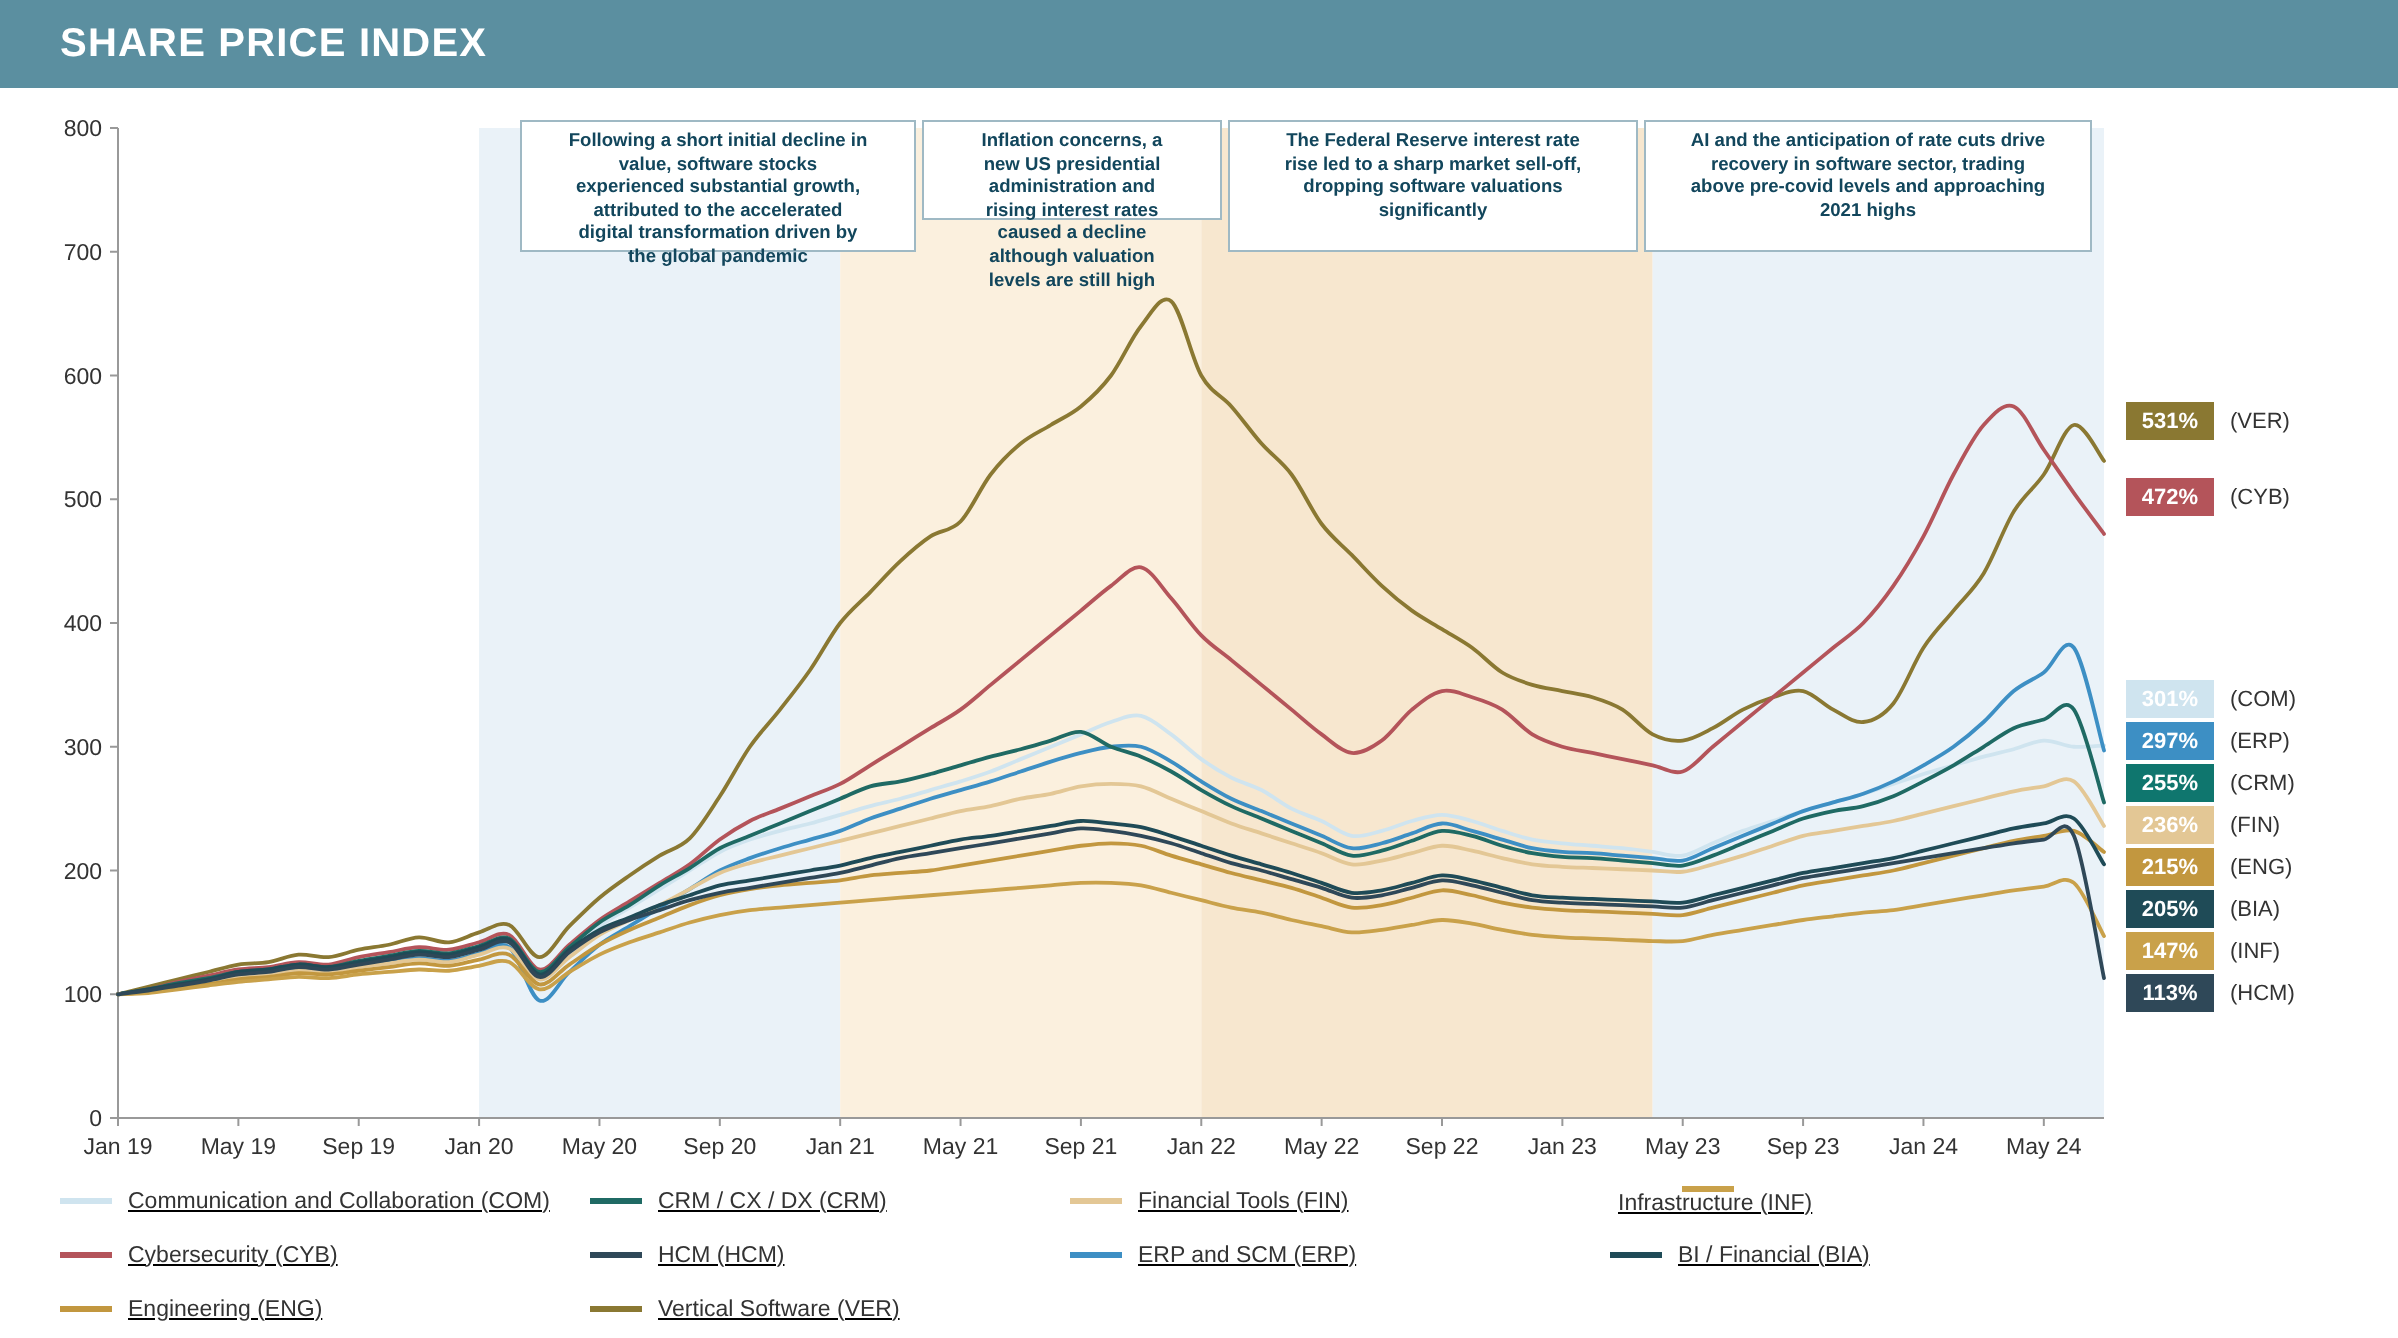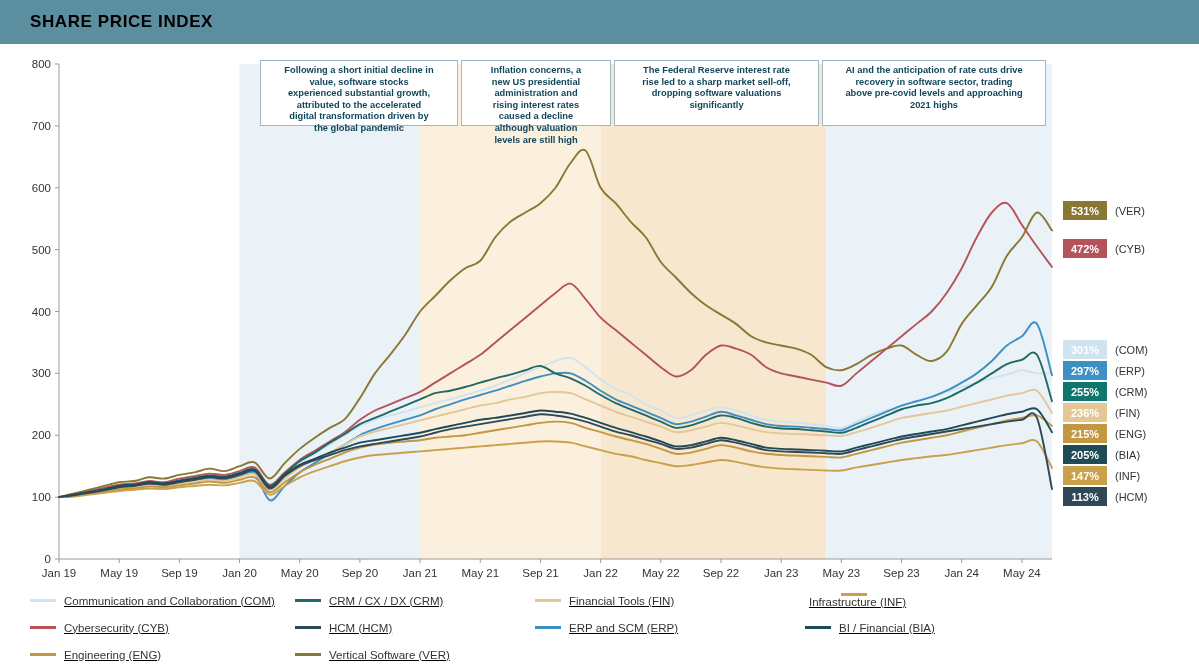--- a/index.html
+++ b/index.html
@@ -9,21 +9,21 @@
     font-family:"Liberation Sans", sans-serif;
     overflow:hidden;
     position:relative;
   }
   #header{
     position:absolute;left:0;top:0;width:1199px;height:44px;
     background:#5b8fa0;
     display:flex;align-items:center;
   }
   #header-title{
-    color:#000000;font-size:17px;font-weight:bold;letter-spacing:.6px;
+    color:#ffffff;font-size:20px;font-weight:bold;letter-spacing:.6px;
     margin-left:30px;
   }
   #chart-area{
     position:absolute;left:0;top:44px;width:1199px;height:625px;
     background:#ffffff;
   }
   svg.plot{position:absolute;left:0;top:0;}
   .ytick{font-size:11.5px;fill:#333333;font-family:"Liberation Sans", sans-serif;text-anchor:end;}
   .xtick{font-size:11.5px;fill:#333333;font-family:"Liberation Sans", sans-serif;text-anchor:middle;}
   .annot{
@@ -131,21 +131,21 @@
       <path d="M 59.00 453.13 C 61.51 452.82, 69.03 452.09, 74.05 451.27 C 79.06 450.44, 84.08 449.10, 89.09 448.18 C 94.11 447.25, 99.12 446.52, 104.14 445.70 C 109.15 444.88, 114.17 443.84, 119.18 443.23 C 124.20 442.61, 129.21 442.50, 134.23 441.99 C 139.24 441.47, 144.26 440.34, 149.27 440.13 C 154.29 439.93, 159.30 441.06, 164.32 440.75 C 169.33 440.44, 174.35 439.00, 179.36 438.27 C 184.38 437.55, 189.39 437.04, 194.41 436.42 C 199.42 435.80, 204.44 434.67, 209.45 434.56 C 214.47 434.46, 219.48 436.21, 224.50 435.80 C 229.52 435.39, 234.53 433.32, 239.55 432.09 C 244.56 430.85, 249.58 426.42, 254.59 428.38 C 259.61 430.33, 264.62 443.33, 269.64 443.84 C 274.65 444.36, 279.67 435.59, 284.68 431.47 C 289.70 427.34, 294.71 422.70, 299.73 419.09 C 304.74 415.48, 309.76 412.91, 314.77 409.81 C 319.79 406.72, 324.80 403.63, 329.82 400.53 C 334.83 397.44, 339.85 394.34, 344.86 391.25 C 349.88 388.16, 354.89 384.55, 359.91 381.97 C 364.92 379.39, 369.94 377.53, 374.95 375.78 C 379.97 374.03, 384.98 372.79, 390.00 371.45 C 395.02 370.11, 400.03 369.08, 405.05 367.74 C 410.06 366.40, 415.08 364.85, 420.09 363.41 C 425.11 361.96, 430.12 360.42, 435.14 359.07 C 440.15 357.73, 445.17 356.70, 450.18 355.36 C 455.20 354.02, 460.21 352.48, 465.23 351.03 C 470.24 349.59, 475.26 348.25, 480.27 346.70 C 485.29 345.15, 490.30 343.61, 495.32 341.75 C 500.33 339.89, 505.35 337.63, 510.36 335.56 C 515.38 333.50, 520.39 331.44, 525.41 329.38 C 530.42 327.31, 535.44 325.25, 540.45 323.19 C 545.47 321.13, 550.48 318.55, 555.50 317.00 C 560.52 315.45, 565.53 312.88, 570.55 313.91 C 575.56 314.94, 580.58 319.58, 585.59 323.19 C 590.61 326.80, 595.62 331.95, 600.64 335.56 C 605.65 339.17, 610.67 342.27, 615.68 344.84 C 620.70 347.42, 625.71 348.45, 630.73 351.03 C 635.74 353.61, 640.76 357.73, 645.77 360.31 C 650.79 362.89, 655.80 364.23, 660.82 366.50 C 665.83 368.77, 670.85 373.10, 675.86 373.93 C 680.88 374.75, 685.89 372.69, 690.91 371.45 C 695.92 370.21, 700.94 367.84, 705.95 366.50 C 710.97 365.16, 715.98 363.41, 721.00 363.41 C 726.02 363.41, 731.03 365.16, 736.05 366.50 C 741.06 367.84, 746.08 369.90, 751.09 371.45 C 756.11 373.00, 761.12 374.75, 766.14 375.78 C 771.15 376.81, 776.17 377.12, 781.18 377.64 C 786.20 378.15, 791.21 378.46, 796.23 378.88 C 801.24 379.29, 806.26 379.60, 811.27 380.11 C 816.29 380.63, 821.30 381.35, 826.32 381.97 C 831.33 382.59, 836.35 384.55, 841.36 383.82 C 846.38 383.10, 851.39 379.70, 856.41 377.64 C 861.42 375.57, 866.44 373.31, 871.45 371.45 C 876.47 369.59, 881.48 368.15, 886.50 366.50 C 891.52 364.85, 896.53 363.10, 901.55 361.55 C 906.56 360.00, 911.58 358.66, 916.59 357.22 C 921.61 355.77, 926.62 354.43, 931.64 352.89 C 936.65 351.34, 941.67 349.59, 946.68 347.94 C 951.70 346.29, 956.71 344.53, 961.73 342.99 C 966.74 341.44, 971.76 340.10, 976.77 338.66 C 981.79 337.21, 986.80 335.67, 991.82 334.33 C 996.83 332.98, 1001.85 331.95, 1006.86 330.61 C 1011.88 329.27, 1016.89 326.49, 1021.91 326.28 C 1026.92 326.07, 1031.94 328.96, 1036.95 329.38 C 1041.97 329.79, 1049.49 328.86, 1052.00 328.76" fill="none" stroke="#cfe4ef" stroke-width="1.9" stroke-linejoin="round" stroke-linecap="round"></path>
       <path d="M 59.00 453.13 C 61.51 452.82, 69.03 451.99, 74.05 451.27 C 79.06 450.55, 84.08 449.62, 89.09 448.79 C 94.11 447.97, 99.12 447.14, 104.14 446.32 C 109.15 445.49, 114.17 444.46, 119.18 443.84 C 124.20 443.23, 129.21 443.12, 134.23 442.61 C 139.24 442.09, 144.26 440.96, 149.27 440.75 C 154.29 440.54, 159.30 441.68, 164.32 441.37 C 169.33 441.06, 174.35 439.62, 179.36 438.89 C 184.38 438.17, 189.39 437.66, 194.41 437.04 C 199.42 436.42, 204.44 435.28, 209.45 435.18 C 214.47 435.08, 219.48 436.83, 224.50 436.42 C 229.52 436.01, 234.53 433.84, 239.55 432.71 C 244.56 431.57, 249.58 425.69, 254.59 429.61 C 259.61 433.53, 264.62 454.16, 269.64 456.22 C 274.65 458.28, 279.67 446.63, 284.68 441.99 C 289.70 437.35, 294.71 432.19, 299.73 428.38 C 304.74 424.56, 309.76 422.19, 314.77 419.09 C 319.79 416.00, 324.80 412.91, 329.82 409.81 C 334.83 406.72, 339.85 403.63, 344.86 400.53 C 349.88 397.44, 354.89 393.83, 359.91 391.25 C 364.92 388.67, 369.94 386.92, 374.95 385.06 C 379.97 383.21, 384.98 381.66, 390.00 380.11 C 395.02 378.57, 400.03 377.22, 405.05 375.78 C 410.06 374.34, 415.08 373.20, 420.09 371.45 C 425.11 369.70, 430.12 367.12, 435.14 365.26 C 440.15 363.41, 445.17 361.96, 450.18 360.31 C 455.20 358.66, 460.21 356.91, 465.23 355.36 C 470.24 353.82, 475.26 352.48, 480.27 351.03 C 485.29 349.59, 490.30 348.25, 495.32 346.70 C 500.33 345.15, 505.35 343.40, 510.36 341.75 C 515.38 340.10, 520.39 338.35, 525.41 336.80 C 530.42 335.25, 535.44 333.71, 540.45 332.47 C 545.47 331.23, 550.48 329.89, 555.50 329.38 C 560.52 328.86, 565.53 328.14, 570.55 329.38 C 575.56 330.61, 580.58 333.91, 585.59 336.80 C 590.61 339.69, 595.62 343.61, 600.64 346.70 C 605.65 349.79, 610.67 352.89, 615.68 355.36 C 620.70 357.84, 625.71 359.49, 630.73 361.55 C 635.74 363.61, 640.76 365.68, 645.77 367.74 C 650.79 369.80, 655.80 371.86, 660.82 373.93 C 665.83 375.99, 670.85 379.49, 675.86 380.11 C 680.88 380.73, 685.89 378.88, 690.91 377.64 C 695.92 376.40, 700.94 374.34, 705.95 372.69 C 710.97 371.04, 715.98 367.94, 721.00 367.74 C 726.02 367.53, 731.03 370.11, 736.05 371.45 C 741.06 372.79, 746.08 374.34, 751.09 375.78 C 756.11 377.22, 761.12 379.08, 766.14 380.11 C 771.15 381.14, 776.17 381.56, 781.18 381.97 C 786.20 382.38, 791.21 382.28, 796.23 382.59 C 801.24 382.90, 806.26 383.41, 811.27 383.82 C 816.29 384.24, 821.30 384.65, 826.32 385.06 C 831.33 385.48, 836.35 387.12, 841.36 386.30 C 846.38 385.47, 851.39 382.17, 856.41 380.11 C 861.42 378.05, 866.44 375.99, 871.45 373.93 C 876.47 371.86, 881.48 369.80, 886.50 367.74 C 891.52 365.68, 896.53 363.30, 901.55 361.55 C 906.56 359.80, 911.58 358.66, 916.59 357.22 C 921.61 355.77, 926.62 354.64, 931.64 352.89 C 936.65 351.13, 941.67 349.07, 946.68 346.70 C 951.70 344.33, 956.71 341.54, 961.73 338.66 C 966.74 335.77, 971.76 332.98, 976.77 329.38 C 981.79 325.77, 986.80 321.64, 991.82 317.00 C 996.83 312.36, 1001.85 305.66, 1006.86 301.53 C 1011.88 297.41, 1016.89 295.86, 1021.91 292.25 C 1026.92 288.64, 1031.94 273.38, 1036.95 279.88 C 1041.97 286.37, 1049.49 322.67, 1052.00 331.23" fill="none" stroke="#3d8fc4" stroke-width="1.9" stroke-linejoin="round" stroke-linecap="round"></path>
       <path d="M 59.00 453.13 C 61.51 452.71, 69.03 451.58, 74.05 450.65 C 79.06 449.72, 84.08 448.48, 89.09 447.56 C 94.11 446.63, 99.12 446.01, 104.14 445.08 C 109.15 444.15, 114.17 442.71, 119.18 441.99 C 124.20 441.27, 129.21 441.37, 134.23 440.75 C 139.24 440.13, 144.26 438.48, 149.27 438.27 C 154.29 438.07, 159.30 439.82, 164.32 439.51 C 169.33 439.20, 174.35 437.35, 179.36 436.42 C 184.38 435.49, 189.39 434.77, 194.41 433.94 C 199.42 433.12, 204.44 431.68, 209.45 431.47 C 214.47 431.26, 219.48 433.12, 224.50 432.71 C 229.52 432.29, 234.53 430.23, 239.55 428.99 C 244.56 427.76, 249.58 423.12, 254.59 425.28 C 259.61 427.45, 264.62 441.27, 269.64 441.99 C 274.65 442.71, 279.67 433.74, 284.68 429.61 C 289.70 425.49, 294.71 420.74, 299.73 417.24 C 304.74 413.73, 309.76 411.67, 314.77 408.57 C 319.79 405.48, 324.80 401.77, 329.82 398.68 C 334.83 395.58, 339.85 393.11, 344.86 390.01 C 349.88 386.92, 354.89 382.79, 359.91 380.11 C 364.92 377.43, 369.94 375.99, 374.95 373.93 C 379.97 371.86, 384.98 369.80, 390.00 367.74 C 395.02 365.68, 400.03 363.61, 405.05 361.55 C 410.06 359.49, 415.08 357.42, 420.09 355.36 C 425.11 353.30, 430.12 350.62, 435.14 349.17 C 440.15 347.73, 445.17 347.73, 450.18 346.70 C 455.20 345.67, 460.21 344.33, 465.23 342.99 C 470.24 341.65, 475.26 340.10, 480.27 338.66 C 485.29 337.21, 490.30 335.67, 495.32 334.33 C 500.33 332.98, 505.35 331.95, 510.36 330.61 C 515.38 329.27, 520.39 327.73, 525.41 326.28 C 530.42 324.84, 535.44 321.43, 540.45 321.95 C 545.47 322.47, 550.48 327.31, 555.50 329.38 C 560.52 331.44, 565.53 332.26, 570.55 334.33 C 575.56 336.39, 580.58 338.97, 585.59 341.75 C 590.61 344.53, 595.62 348.14, 600.64 351.03 C 605.65 353.92, 610.67 356.70, 615.68 359.07 C 620.70 361.45, 625.71 363.20, 630.73 365.26 C 635.74 367.33, 640.76 369.39, 645.77 371.45 C 650.79 373.51, 655.80 375.57, 660.82 377.64 C 665.83 379.70, 670.85 383.21, 675.86 383.82 C 680.88 384.44, 685.89 382.59, 690.91 381.35 C 695.92 380.11, 700.94 378.05, 705.95 376.40 C 710.97 374.75, 715.98 371.86, 721.00 371.45 C 726.02 371.04, 731.03 372.69, 736.05 373.93 C 741.06 375.16, 746.08 377.43, 751.09 378.88 C 756.11 380.32, 761.12 381.66, 766.14 382.59 C 771.15 383.52, 776.17 384.03, 781.18 384.44 C 786.20 384.86, 791.21 384.75, 796.23 385.06 C 801.24 385.37, 806.26 385.89, 811.27 386.30 C 816.29 386.71, 821.30 387.13, 826.32 387.54 C 831.33 387.95, 836.35 389.39, 841.36 388.77 C 846.38 388.16, 851.39 385.68, 856.41 383.82 C 861.42 381.97, 866.44 379.70, 871.45 377.64 C 876.47 375.57, 881.48 373.51, 886.50 371.45 C 891.52 369.39, 896.53 366.91, 901.55 365.26 C 906.56 363.61, 911.58 362.58, 916.59 361.55 C 921.61 360.52, 926.62 360.31, 931.64 359.07 C 936.65 357.84, 941.67 356.19, 946.68 354.13 C 951.70 352.06, 956.71 349.28, 961.73 346.70 C 966.74 344.12, 971.76 341.54, 976.77 338.66 C 981.79 335.77, 986.80 332.47, 991.82 329.38 C 996.83 326.28, 1001.85 322.36, 1006.86 320.09 C 1011.88 317.82, 1016.89 317.31, 1021.91 315.76 C 1026.92 314.22, 1031.94 303.90, 1036.95 310.81 C 1041.97 317.72, 1049.49 349.48, 1052.00 357.22" fill="none" stroke="#1f6a64" stroke-width="1.9" stroke-linejoin="round" stroke-linecap="round"></path>
       <path d="M 59.00 453.13 C 61.51 452.92, 69.03 452.51, 74.05 451.89 C 79.06 451.27, 84.08 450.24, 89.09 449.41 C 94.11 448.59, 99.12 447.76, 104.14 446.94 C 109.15 446.11, 114.17 445.08, 119.18 444.46 C 124.20 443.84, 129.21 443.74, 134.23 443.23 C 139.24 442.71, 144.26 441.57, 149.27 441.37 C 154.29 441.16, 159.30 442.30, 164.32 441.99 C 169.33 441.68, 174.35 440.23, 179.36 439.51 C 184.38 438.79, 189.39 438.27, 194.41 437.66 C 199.42 437.04, 204.44 435.90, 209.45 435.80 C 214.47 435.70, 219.48 437.45, 224.50 437.04 C 229.52 436.63, 234.53 434.46, 239.55 433.32 C 244.56 432.19, 249.58 428.17, 254.59 430.23 C 259.61 432.29, 264.62 444.98, 269.64 445.70 C 274.65 446.42, 279.67 438.27, 284.68 434.56 C 289.70 430.85, 294.71 426.52, 299.73 423.43 C 304.74 420.33, 309.76 418.48, 314.77 416.00 C 319.79 413.52, 324.80 411.15, 329.82 408.57 C 334.83 406.00, 339.85 403.21, 344.86 400.53 C 349.88 397.85, 354.89 394.65, 359.91 392.49 C 364.92 390.32, 369.94 388.98, 374.95 387.54 C 379.97 386.09, 384.98 385.06, 390.00 383.82 C 395.02 382.59, 400.03 381.35, 405.05 380.11 C 410.06 378.87, 415.08 377.64, 420.09 376.40 C 425.11 375.16, 430.12 373.93, 435.14 372.69 C 440.15 371.45, 445.17 370.21, 450.18 368.98 C 455.20 367.74, 460.21 366.50, 465.23 365.26 C 470.24 364.03, 475.26 362.58, 480.27 361.55 C 485.29 360.52, 490.30 360.11, 495.32 359.07 C 500.33 358.04, 505.35 356.39, 510.36 355.36 C 515.38 354.33, 520.39 353.92, 525.41 352.89 C 530.42 351.86, 535.44 350.00, 540.45 349.17 C 545.47 348.35, 550.48 347.94, 555.50 347.94 C 560.52 347.94, 565.53 347.94, 570.55 349.17 C 575.56 350.41, 580.58 353.30, 585.59 355.36 C 590.61 357.42, 595.62 359.49, 600.64 361.55 C 605.65 363.61, 610.67 365.88, 615.68 367.74 C 620.70 369.59, 625.71 371.04, 630.73 372.69 C 635.74 374.34, 640.76 375.99, 645.77 377.64 C 650.79 379.29, 655.80 380.83, 660.82 382.59 C 665.83 384.34, 670.85 387.54, 675.86 388.16 C 680.88 388.77, 685.89 387.23, 690.91 386.30 C 695.92 385.37, 700.94 383.82, 705.95 382.59 C 710.97 381.35, 715.98 379.08, 721.00 378.88 C 726.02 378.67, 731.03 380.32, 736.05 381.35 C 741.06 382.38, 746.08 383.93, 751.09 385.06 C 756.11 386.20, 761.12 387.43, 766.14 388.16 C 771.15 388.88, 776.17 389.08, 781.18 389.39 C 786.20 389.70, 791.21 389.81, 796.23 390.01 C 801.24 390.22, 806.26 390.43, 811.27 390.63 C 816.29 390.84, 821.30 391.04, 826.32 391.25 C 831.33 391.46, 836.35 392.38, 841.36 391.87 C 846.38 391.35, 851.39 389.50, 856.41 388.16 C 861.42 386.82, 866.44 385.37, 871.45 383.82 C 876.47 382.28, 881.48 380.52, 886.50 378.88 C 891.52 377.23, 896.53 375.16, 901.55 373.93 C 906.56 372.69, 911.58 372.28, 916.59 371.45 C 921.61 370.63, 926.62 369.80, 931.64 368.98 C 936.65 368.15, 941.67 367.53, 946.68 366.50 C 951.70 365.47, 956.71 364.03, 961.73 362.79 C 966.74 361.55, 971.76 360.31, 976.77 359.07 C 981.79 357.84, 986.80 356.60, 991.82 355.36 C 996.83 354.12, 1001.85 352.68, 1006.86 351.65 C 1011.88 350.62, 1016.89 350.00, 1021.91 349.17 C 1026.92 348.35, 1031.94 343.40, 1036.95 346.70 C 1041.97 350.00, 1049.49 365.26, 1052.00 368.98" fill="none" stroke="#e3c795" stroke-width="1.9" stroke-linejoin="round" stroke-linecap="round"></path>
       <path d="M 59.00 453.13 C 61.51 452.92, 69.03 452.40, 74.05 451.89 C 79.06 451.37, 84.08 450.65, 89.09 450.03 C 94.11 449.41, 99.12 448.90, 104.14 448.18 C 109.15 447.45, 114.17 446.32, 119.18 445.70 C 124.20 445.08, 129.21 444.98, 134.23 444.46 C 139.24 443.95, 144.26 442.81, 149.27 442.61 C 154.29 442.40, 159.30 443.43, 164.32 443.23 C 169.33 443.02, 174.35 441.99, 179.36 441.37 C 184.38 440.75, 189.39 440.13, 194.41 439.51 C 199.42 438.89, 204.44 437.76, 209.45 437.66 C 214.47 437.55, 219.48 439.20, 224.50 438.89 C 229.52 438.58, 234.53 436.73, 239.55 435.80 C 244.56 434.87, 249.58 431.26, 254.59 433.32 C 259.61 435.39, 264.62 447.35, 269.64 448.18 C 274.65 449.00, 279.67 441.57, 284.68 438.27 C 289.70 434.97, 294.71 431.26, 299.73 428.38 C 304.74 425.49, 309.76 423.22, 314.77 420.95 C 319.79 418.68, 324.80 416.82, 329.82 414.76 C 334.83 412.70, 339.85 410.43, 344.86 408.57 C 349.88 406.72, 354.89 404.97, 359.91 403.63 C 364.92 402.28, 369.94 401.36, 374.95 400.53 C 379.97 399.71, 384.98 399.19, 390.00 398.68 C 395.02 398.16, 400.03 397.85, 405.05 397.44 C 410.06 397.02, 415.08 396.82, 420.09 396.20 C 425.11 395.58, 430.12 394.34, 435.14 393.73 C 440.15 393.11, 445.17 392.90, 450.18 392.49 C 455.20 392.07, 460.21 391.87, 465.23 391.25 C 470.24 390.63, 475.26 389.60, 480.27 388.77 C 485.29 387.95, 490.30 387.12, 495.32 386.30 C 500.33 385.47, 505.35 384.65, 510.36 383.82 C 515.38 383.00, 520.39 382.18, 525.41 381.35 C 530.42 380.53, 535.44 379.49, 540.45 378.88 C 545.47 378.26, 550.48 377.64, 555.50 377.64 C 560.52 377.64, 565.53 377.84, 570.55 378.88 C 575.56 379.91, 580.58 382.28, 585.59 383.82 C 590.61 385.37, 595.62 386.71, 600.64 388.16 C 605.65 389.60, 610.67 391.15, 615.68 392.49 C 620.70 393.83, 625.71 394.96, 630.73 396.20 C 635.74 397.44, 640.76 398.47, 645.77 399.91 C 650.79 401.36, 655.80 403.21, 660.82 404.86 C 665.83 406.51, 670.85 409.19, 675.86 409.81 C 680.88 410.43, 685.89 409.40, 690.91 408.57 C 695.92 407.75, 700.94 406.10, 705.95 404.86 C 710.97 403.63, 715.98 401.36, 721.00 401.15 C 726.02 400.94, 731.03 402.59, 736.05 403.63 C 741.06 404.66, 746.08 406.31, 751.09 407.34 C 756.11 408.37, 761.12 409.19, 766.14 409.81 C 771.15 410.43, 776.17 410.74, 781.18 411.05 C 786.20 411.36, 791.21 411.46, 796.23 411.67 C 801.24 411.88, 806.26 412.08, 811.27 412.29 C 816.29 412.49, 821.30 412.70, 826.32 412.91 C 831.33 413.11, 836.35 414.04, 841.36 413.52 C 846.38 413.01, 851.39 411.05, 856.41 409.81 C 861.42 408.57, 866.44 407.34, 871.45 406.10 C 876.47 404.86, 881.48 403.63, 886.50 402.39 C 891.52 401.15, 896.53 399.71, 901.55 398.68 C 906.56 397.64, 911.58 397.02, 916.59 396.20 C 921.61 395.38, 926.62 394.55, 931.64 393.73 C 936.65 392.90, 941.67 392.28, 946.68 391.25 C 951.70 390.22, 956.71 388.78, 961.73 387.54 C 966.74 386.30, 971.76 385.06, 976.77 383.82 C 981.79 382.59, 986.80 381.35, 991.82 380.11 C 996.83 378.87, 1001.85 377.43, 1006.86 376.40 C 1011.88 375.37, 1016.89 374.75, 1021.91 373.93 C 1026.92 373.10, 1031.94 370.11, 1036.95 371.45 C 1041.97 372.79, 1049.49 380.22, 1052.00 381.97" fill="none" stroke="#c2973f" stroke-width="1.9" stroke-linejoin="round" stroke-linecap="round"></path>
       <path d="M 59.00 453.13 C 61.51 452.71, 69.03 451.47, 74.05 450.65 C 79.06 449.82, 84.08 449.00, 89.09 448.18 C 94.11 447.35, 99.12 446.73, 104.14 445.70 C 109.15 444.67, 114.17 442.81, 119.18 441.99 C 124.20 441.16, 129.21 441.37, 134.23 440.75 C 139.24 440.13, 144.26 438.48, 149.27 438.27 C 154.29 438.07, 159.30 439.72, 164.32 439.51 C 169.33 439.31, 174.35 437.86, 179.36 437.04 C 184.38 436.21, 189.39 435.39, 194.41 434.56 C 199.42 433.74, 204.44 432.29, 209.45 432.09 C 214.47 431.88, 219.48 433.74, 224.50 433.32 C 229.52 432.91, 234.53 430.85, 239.55 429.61 C 244.56 428.38, 249.58 423.63, 254.59 425.90 C 259.61 428.17, 264.62 442.40, 269.64 443.23 C 274.65 444.05, 279.67 434.56, 284.68 430.85 C 289.70 427.14, 294.71 423.63, 299.73 420.95 C 304.74 418.27, 309.76 416.82, 314.77 414.76 C 319.79 412.70, 324.80 410.43, 329.82 408.57 C 334.83 406.72, 339.85 405.27, 344.86 403.63 C 349.88 401.98, 354.89 399.91, 359.91 398.68 C 364.92 397.44, 369.94 397.02, 374.95 396.20 C 379.97 395.38, 384.98 394.55, 390.00 393.73 C 395.02 392.90, 400.03 392.07, 405.05 391.25 C 410.06 390.43, 415.08 389.81, 420.09 388.77 C 425.11 387.74, 430.12 386.20, 435.14 385.06 C 440.15 383.93, 445.17 383.00, 450.18 381.97 C 455.20 380.94, 460.21 379.91, 465.23 378.88 C 470.24 377.84, 475.26 376.61, 480.27 375.78 C 485.29 374.96, 490.30 374.65, 495.32 373.93 C 500.33 373.20, 505.35 372.28, 510.36 371.45 C 515.38 370.63, 520.39 369.80, 525.41 368.98 C 530.42 368.15, 535.44 366.71, 540.45 366.50 C 545.47 366.29, 550.48 367.22, 555.50 367.74 C 560.52 368.25, 565.53 368.56, 570.55 369.59 C 575.56 370.63, 580.58 372.38, 585.59 373.93 C 590.61 375.47, 595.62 377.23, 600.64 378.88 C 605.65 380.52, 610.67 382.28, 615.68 383.82 C 620.70 385.37, 625.71 386.71, 630.73 388.16 C 635.74 389.60, 640.76 390.94, 645.77 392.49 C 650.79 394.03, 655.80 395.79, 660.82 397.44 C 665.83 399.09, 670.85 401.77, 675.86 402.39 C 680.88 403.01, 685.89 401.97, 690.91 401.15 C 695.92 400.32, 700.94 398.68, 705.95 397.44 C 710.97 396.20, 715.98 393.93, 721.00 393.73 C 726.02 393.52, 731.03 395.17, 736.05 396.20 C 741.06 397.23, 746.08 398.68, 751.09 399.91 C 756.11 401.15, 761.12 402.80, 766.14 403.63 C 771.15 404.45, 776.17 404.55, 781.18 404.86 C 786.20 405.17, 791.21 405.27, 796.23 405.48 C 801.24 405.69, 806.26 405.89, 811.27 406.10 C 816.29 406.31, 821.30 406.51, 826.32 406.72 C 831.33 406.93, 836.35 407.85, 841.36 407.34 C 846.38 406.82, 851.39 404.86, 856.41 403.63 C 861.42 402.39, 866.44 401.15, 871.45 399.91 C 876.47 398.68, 881.48 397.44, 886.50 396.20 C 891.52 394.96, 896.53 393.52, 901.55 392.49 C 906.56 391.46, 911.58 390.84, 916.59 390.01 C 921.61 389.19, 926.62 388.36, 931.64 387.54 C 936.65 386.71, 941.67 386.09, 946.68 385.06 C 951.70 384.03, 956.71 382.59, 961.73 381.35 C 966.74 380.11, 971.76 378.88, 976.77 377.64 C 981.79 376.40, 986.80 375.16, 991.82 373.93 C 996.83 372.69, 1001.85 371.24, 1006.86 370.21 C 1011.88 369.18, 1016.89 368.56, 1021.91 367.74 C 1026.92 366.91, 1031.94 361.86, 1036.95 365.26 C 1041.97 368.67, 1049.49 384.34, 1052.00 388.16" fill="none" stroke="#1f4b57" stroke-width="1.9" stroke-linejoin="round" stroke-linecap="round"></path>
       <path d="M 59.00 453.13 C 61.51 453.02, 69.03 452.92, 74.05 452.51 C 79.06 452.09, 84.08 451.27, 89.09 450.65 C 94.11 450.03, 99.12 449.41, 104.14 448.79 C 109.15 448.18, 114.17 447.45, 119.18 446.94 C 124.20 446.42, 129.21 446.11, 134.23 445.70 C 139.24 445.29, 144.26 444.57, 149.27 444.46 C 154.29 444.36, 159.30 445.29, 164.32 445.08 C 169.33 444.88, 174.35 443.74, 179.36 443.23 C 184.38 442.71, 189.39 442.40, 194.41 441.99 C 199.42 441.57, 204.44 440.85, 209.45 440.75 C 214.47 440.65, 219.48 441.68, 224.50 441.37 C 229.52 441.06, 234.53 439.62, 239.55 438.89 C 244.56 438.17, 249.58 435.08, 254.59 437.04 C 259.61 439.00, 264.62 449.82, 269.64 450.65 C 274.65 451.47, 279.67 444.88, 284.68 441.99 C 289.70 439.10, 294.71 435.80, 299.73 433.32 C 304.74 430.85, 309.76 428.99, 314.77 427.14 C 319.79 425.28, 324.80 423.84, 329.82 422.19 C 334.83 420.54, 339.85 418.68, 344.86 417.24 C 349.88 415.79, 354.89 414.56, 359.91 413.52 C 364.92 412.49, 369.94 411.67, 374.95 411.05 C 379.97 410.43, 384.98 410.23, 390.00 409.81 C 395.02 409.40, 400.03 408.99, 405.05 408.57 C 410.06 408.16, 415.08 407.75, 420.09 407.34 C 425.11 406.92, 430.12 406.51, 435.14 406.10 C 440.15 405.69, 445.17 405.28, 450.18 404.86 C 455.20 404.45, 460.21 404.04, 465.23 403.63 C 470.24 403.21, 475.26 402.80, 480.27 402.39 C 485.29 401.97, 490.30 401.56, 495.32 401.15 C 500.33 400.74, 505.35 400.33, 510.36 399.91 C 515.38 399.50, 520.39 399.09, 525.41 398.68 C 530.42 398.26, 535.44 397.64, 540.45 397.44 C 545.47 397.23, 550.48 397.23, 555.50 397.44 C 560.52 397.64, 565.53 397.85, 570.55 398.68 C 575.56 399.50, 580.58 401.15, 585.59 402.39 C 590.61 403.63, 595.62 404.86, 600.64 406.10 C 605.65 407.34, 610.67 408.78, 615.68 409.81 C 620.70 410.84, 625.71 411.26, 630.73 412.29 C 635.74 413.32, 640.76 414.87, 645.77 416.00 C 650.79 417.13, 655.80 418.06, 660.82 419.09 C 665.83 420.13, 670.85 421.88, 675.86 422.19 C 680.88 422.50, 685.89 421.57, 690.91 420.95 C 695.92 420.33, 700.94 419.30, 705.95 418.48 C 710.97 417.65, 715.98 416.10, 721.00 416.00 C 726.02 415.90, 731.03 417.03, 736.05 417.86 C 741.06 418.68, 746.08 420.02, 751.09 420.95 C 756.11 421.88, 761.12 422.81, 766.14 423.43 C 771.15 424.04, 776.17 424.35, 781.18 424.66 C 786.20 424.97, 791.21 425.07, 796.23 425.28 C 801.24 425.49, 806.26 425.69, 811.27 425.90 C 816.29 426.11, 821.30 426.42, 826.32 426.52 C 831.33 426.62, 836.35 427.03, 841.36 426.52 C 846.38 426.00, 851.39 424.35, 856.41 423.43 C 861.42 422.50, 866.44 421.77, 871.45 420.95 C 876.47 420.13, 881.48 419.30, 886.50 418.48 C 891.52 417.65, 896.53 416.72, 901.55 416.00 C 906.56 415.28, 911.58 414.76, 916.59 414.14 C 921.61 413.53, 926.62 412.80, 931.64 412.29 C 936.65 411.77, 941.67 411.67, 946.68 411.05 C 951.70 410.43, 956.71 409.40, 961.73 408.57 C 966.74 407.75, 971.76 406.93, 976.77 406.10 C 981.79 405.28, 986.80 404.45, 991.82 403.63 C 996.83 402.80, 1001.85 401.87, 1006.86 401.15 C 1011.88 400.43, 1016.89 399.91, 1021.91 399.29 C 1026.92 398.68, 1031.94 393.31, 1036.95 397.44 C 1041.97 401.56, 1049.49 419.61, 1052.00 424.04" fill="none" stroke="#c9a14a" stroke-width="1.9" stroke-linejoin="round" stroke-linecap="round"></path>
       <path d="M 59.00 453.13 C 61.51 452.82, 69.03 451.99, 74.05 451.27 C 79.06 450.55, 84.08 449.62, 89.09 448.79 C 94.11 447.97, 99.12 447.25, 104.14 446.32 C 109.15 445.39, 114.17 443.95, 119.18 443.23 C 124.20 442.50, 129.21 442.61, 134.23 441.99 C 139.24 441.37, 144.26 439.72, 149.27 439.51 C 154.29 439.31, 159.30 440.96, 164.32 440.75 C 169.33 440.54, 174.35 439.10, 179.36 438.27 C 184.38 437.45, 189.39 436.63, 194.41 435.80 C 199.42 434.98, 204.44 433.53, 209.45 433.32 C 214.47 433.12, 219.48 434.98, 224.50 434.56 C 229.52 434.15, 234.53 432.09, 239.55 430.85 C 244.56 429.61, 249.58 424.87, 254.59 427.14 C 259.61 429.41, 264.62 443.64, 269.64 444.46 C 274.65 445.29, 279.67 435.80, 284.68 432.09 C 289.70 428.38, 294.71 424.87, 299.73 422.19 C 304.74 419.51, 309.76 417.86, 314.77 416.00 C 319.79 414.14, 324.80 412.70, 329.82 411.05 C 334.83 409.40, 339.85 407.54, 344.86 406.10 C 349.88 404.66, 354.89 403.42, 359.91 402.39 C 364.92 401.36, 369.94 400.74, 374.95 399.91 C 379.97 399.09, 384.98 398.26, 390.00 397.44 C 395.02 396.61, 400.03 395.79, 405.05 394.96 C 410.06 394.14, 415.08 393.52, 420.09 392.49 C 425.11 391.46, 430.12 390.01, 435.14 388.77 C 440.15 387.54, 445.17 386.09, 450.18 385.06 C 455.20 384.03, 460.21 383.41, 465.23 382.59 C 470.24 381.76, 475.26 380.94, 480.27 380.11 C 485.29 379.29, 490.30 378.46, 495.32 377.64 C 500.33 376.81, 505.35 375.99, 510.36 375.16 C 515.38 374.34, 520.39 373.51, 525.41 372.69 C 530.42 371.86, 535.44 370.42, 540.45 370.21 C 545.47 370.01, 550.48 370.83, 555.50 371.45 C 560.52 372.07, 565.53 372.89, 570.55 373.93 C 575.56 374.96, 580.58 376.19, 585.59 377.64 C 590.61 379.08, 595.62 380.94, 600.64 382.59 C 605.65 384.24, 610.67 386.09, 615.68 387.54 C 620.70 388.98, 625.71 389.91, 630.73 391.25 C 635.74 392.59, 640.76 394.14, 645.77 395.58 C 650.79 397.03, 655.80 398.37, 660.82 399.91 C 665.83 401.46, 670.85 404.24, 675.86 404.86 C 680.88 405.48, 685.89 404.45, 690.91 403.63 C 695.92 402.80, 700.94 401.15, 705.95 399.91 C 710.97 398.68, 715.98 396.41, 721.00 396.20 C 726.02 395.99, 731.03 397.64, 736.05 398.68 C 741.06 399.71, 746.08 401.15, 751.09 402.39 C 756.11 403.63, 761.12 405.28, 766.14 406.10 C 771.15 406.93, 776.17 407.03, 781.18 407.34 C 786.20 407.65, 791.21 407.75, 796.23 407.96 C 801.24 408.16, 806.26 408.37, 811.27 408.57 C 816.29 408.78, 821.30 408.99, 826.32 409.19 C 831.33 409.40, 836.35 410.33, 841.36 409.81 C 846.38 409.30, 851.39 407.34, 856.41 406.10 C 861.42 404.86, 866.44 403.63, 871.45 402.39 C 876.47 401.15, 881.48 399.91, 886.50 398.68 C 891.52 397.44, 896.53 395.99, 901.55 394.96 C 906.56 393.93, 911.58 393.31, 916.59 392.49 C 921.61 391.66, 926.62 390.84, 931.64 390.01 C 936.65 389.19, 941.67 388.36, 946.68 387.54 C 951.70 386.71, 956.71 385.89, 961.73 385.06 C 966.74 384.24, 971.76 383.41, 976.77 382.59 C 981.79 381.76, 986.80 380.94, 991.82 380.11 C 996.83 379.29, 1001.85 378.36, 1006.86 377.64 C 1011.88 376.92, 1016.89 376.40, 1021.91 375.78 C 1026.92 375.16, 1031.94 362.38, 1036.95 373.93 C 1041.97 385.48, 1049.49 433.22, 1052.00 445.08" fill="none" stroke="#2f4858" stroke-width="1.9" stroke-linejoin="round" stroke-linecap="round"></path>
     </svg>
 <div class="annot-box annot" style="left: 260px; top: 16px; width: 198px; height: 66px;">Following a short initial decline in value, software stocks experienced substantial growth, attributed to the accelerated digital transformation driven by the global pandemic</div>
-    <div class="annot-box annot" style="left: 461px; top: 16px; width: 150px; height: 66px;">Inflation concerns, a new US presidential administration and rising interest rates caused a decline although valuation levels are still high</div>
+    <div class="annot-box annot" style="left: 461px; top: 16px; width: 150px; height: 50px;">Inflation concerns, a new US presidential administration and rising interest rates caused a decline although valuation levels are still high</div>
     <div class="annot-box annot" style="left: 614px; top: 16px; width: 205px; height: 66px;">The Federal Reserve interest rate rise led to a sharp market sell-off, dropping software valuations significantly</div>
     <div class="annot-box annot" style="left: 822px; top: 16px; width: 224px; height: 66px;">AI and the anticipation of rate cuts drive recovery in software sector, trading above pre-covid levels and approaching 2021 highs</div>
     <div class="endlabel" style="left: 1063px; top: 157px; background: rgb(138, 120, 50);">531%</div>
     <div class="endname" style="left: 1115px; top: 157px;">(VER)</div>
     <div class="endlabel" style="left: 1063px; top: 195px; background: rgb(180, 84, 90);">472%</div>
     <div class="endname" style="left: 1115px; top: 195px;">(CYB)</div>
     <div class="endlabel" style="left: 1063px; top: 296px; background: rgb(207, 228, 239); color: rgb(255, 255, 255);">301%</div>
     <div class="endname" style="left: 1115px; top: 296px;">(COM)</div>
     <div class="endlabel" style="left: 1063px; top: 317px; background: rgb(61, 143, 196);">297%</div>
     <div class="endname" style="left: 1115px; top: 317px;">(ERP)</div>

